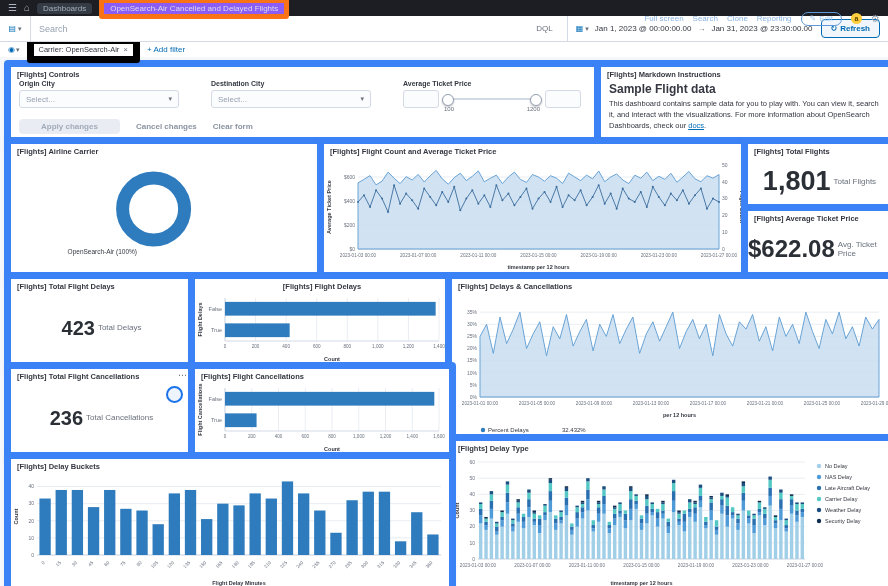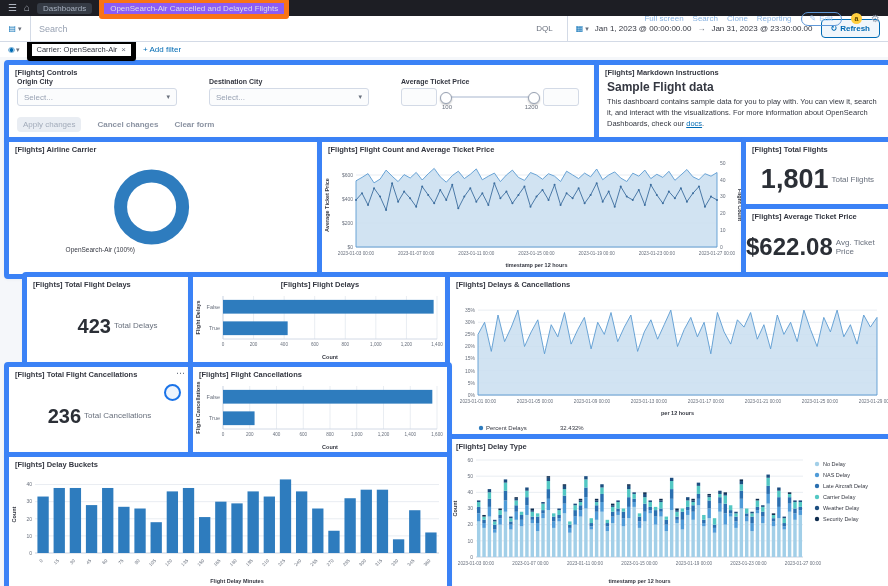--- a/index.html
+++ b/index.html
@@ -26,38 +26,38 @@
   .dql{margin-left:auto;color:#69707d;font-size:8px;padding:0 6px;cursor:pointer;}
   .date-area{display:flex;align-items:center;gap:6px;border-left:1px solid #d3dae6;height:100%;padding:0 8px;}
   .cal-btn{color:#006bb4;font-size:8px;display:flex;gap:2px;align-items:center;cursor:pointer;}
   .date-text{font-size:8px;color:#343741;white-space:nowrap;cursor:pointer;}
   .arrow{color:#69707d;font-size:8px;}
   .refresh-btn{display:flex;align-items:center;gap:3px;border:1px solid #006bb4;color:#006bb4;background:rgba(0,107,180,.06);font-size:8px;font-weight:700;height:17px;padding:0 9px;border-radius:4px;margin-right:8px;cursor:pointer;}
 
   
   .filterbar{position:absolute;top:42px;left:0;right:0;height:15px;background:#fff;display:flex;align-items:center;gap:7px;padding:0 8px;z-index:4;}
   .filter-icon{color:#006bb4;font-size:8px;display:flex;gap:1px;align-items:center;cursor:pointer;}
-  .filter-pill{display:flex;align-items:center;gap:4px;border:5px solid #000000;background:#fff;border-radius:3px;padding:0 5px;height:12px;font-size:7.5px;color:#343741;box-shadow:0 1px 2px rgba(0,0,0,.06);cursor:pointer;white-space:nowrap;}
+  .filter-pill{display:flex;align-items:center;gap:4px;border:7px solid #000000;background:#fff;border-radius:3px;padding:0 5px;height:12px;font-size:7.5px;color:#343741;box-shadow:0 1px 2px rgba(0,0,0,.06);cursor:pointer;white-space:nowrap;}
   .pill-x{color:#69707d;font-size:8px;}
   .add-filter{color:#006bb4;font-size:8px;cursor:pointer;}
 
   
   .content{position:absolute;top:57px;left:0;right:0;bottom:0;background:#f5f7fa;}
-  .panel{position:absolute;background:#fff;border:5px solid #3b82f6;border-radius:4px;box-shadow:0 1px 3px rgba(0,0,0,.04);overflow:hidden;}
+  .panel{position:absolute;background:#fff;border:7px solid #3b82f6;border-radius:4px;box-shadow:0 1px 3px rgba(0,0,0,.04);overflow:hidden;}
   .panel-title{font-size:7.5px;font-weight:700;color:#343741;padding:3px 6px 1px;white-space:nowrap;overflow:hidden;text-overflow:ellipsis;}
   .chart{position:absolute;left:0;right:0;top:13px;bottom:1px;}
 
   
   .p-controls{left:4px;top:3px;width:587px;height:74px;}
   .p-markdown{left:594px;top:3px;width:290px;height:74px;}
   .p-airline{left:4px;top:80px;width:310px;height:132px;}
   .p-flightcount{left:317px;top:80px;width:421px;height:132px;}
   .p-totalflights{left:741px;top:80px;width:143px;height:64px;}
   .p-avgprice{left:741px;top:147px;width:143px;height:65px;}
-  .p-totaldelays{left:22px;top:215px;width:181px;height:87px;}
+  .p-totaldelays{left:4px;top:215px;width:181px;height:87px;}
   .p-flightdelays{left:188px;top:215px;width:254px;height:87px;text-align:center;}
   .p-delayscanc{left:445px;top:215px;width:439px;height:159px;}
   .p-totalcanc{left:4px;top:305px;width:181px;height:87px;}
   .p-flightcanc{left:188px;top:305px;width:254px;height:87px;}
   .p-delaytype{left:445px;top:377px;width:439px;height:149px;}
   .p-delaybuckets{left:4px;top:395px;width:438px;height:131px;}
 
   
   .metric{position:absolute;left:0;right:0;top:10px;bottom:0;display:flex;align-items:center;justify-content:center;gap:3px;}
   .metric-value{font-weight:700;color:#2b2f36;line-height:1;}
@@ -71,21 +71,21 @@
   .select{width:160px;height:18px;border:1px solid #d3dae6;border-radius:3px;background:#fbfcfd;display:flex;align-items:center;justify-content:space-between;padding:0 6px;box-sizing:border-box;color:#98a2b3;font-size:8px;cursor:pointer;}
   .caret{color:#69707d;font-size:7px;}
   .range-row{display:flex;align-items:center;gap:5px;}
   .range-input{width:36px;height:18px;border:1px solid #d3dae6;border-radius:3px;background:#fbfcfd;box-sizing:border-box;cursor:text;}
   .slider{position:relative;width:96px;height:18px;}
   .slider-track{position:absolute;left:0;right:0;top:8px;height:2px;background:#d3dae6;border-radius:1px;}
   .slider-handle{position:absolute;top:3.5px;width:10px;height:10px;border-radius:50%;background:#fff;border:1px solid #98a2b3;box-shadow:0 1px 2px rgba(0,0,0,.25);cursor:grab;}
   .h-min{left:-2px;} .h-max{right:-2px;}
   .slider-labels{position:absolute;top:16px;left:0;width:96px;display:flex;justify-content:space-between;font-size:6px;color:#69707d;}
   .controls-btns{position:absolute;bottom:7px;left:8px;display:flex;gap:16px;align-items:center;}
-  .btn-disabled{background:#e9edf3;color:#a2abba;font-size:8px;font-weight:400;padding:3px 6px;border-radius:4px;cursor:default;}
+  .btn-disabled{background:#e9edf3;color:#a2abba;font-size:8px;font-weight:700;padding:3px 22px;border-radius:4px;cursor:default;}
   .btn-text{color:#8b93a2;font-size:8px;font-weight:700;cursor:pointer;}
 
   
   .md-head{font-size:12px;font-weight:700;color:#343741;padding:2px 8px 3px;}
   .md-body{font-size:7.5px;color:#343741;padding:0 8px;line-height:1.45;}
   .md-link{color:#006bb4;text-decoration:underline;cursor:pointer;}
 
   .dots{position:absolute;top:1px;right:5px;color:#69707d;font-size:9px;cursor:pointer;}
   .tour-ring{position:absolute;top:17px;right:9px;width:13px;height:13px;border:2px solid #1a73e8;border-radius:50%;background:rgba(26,115,232,.08);}
 </style>

